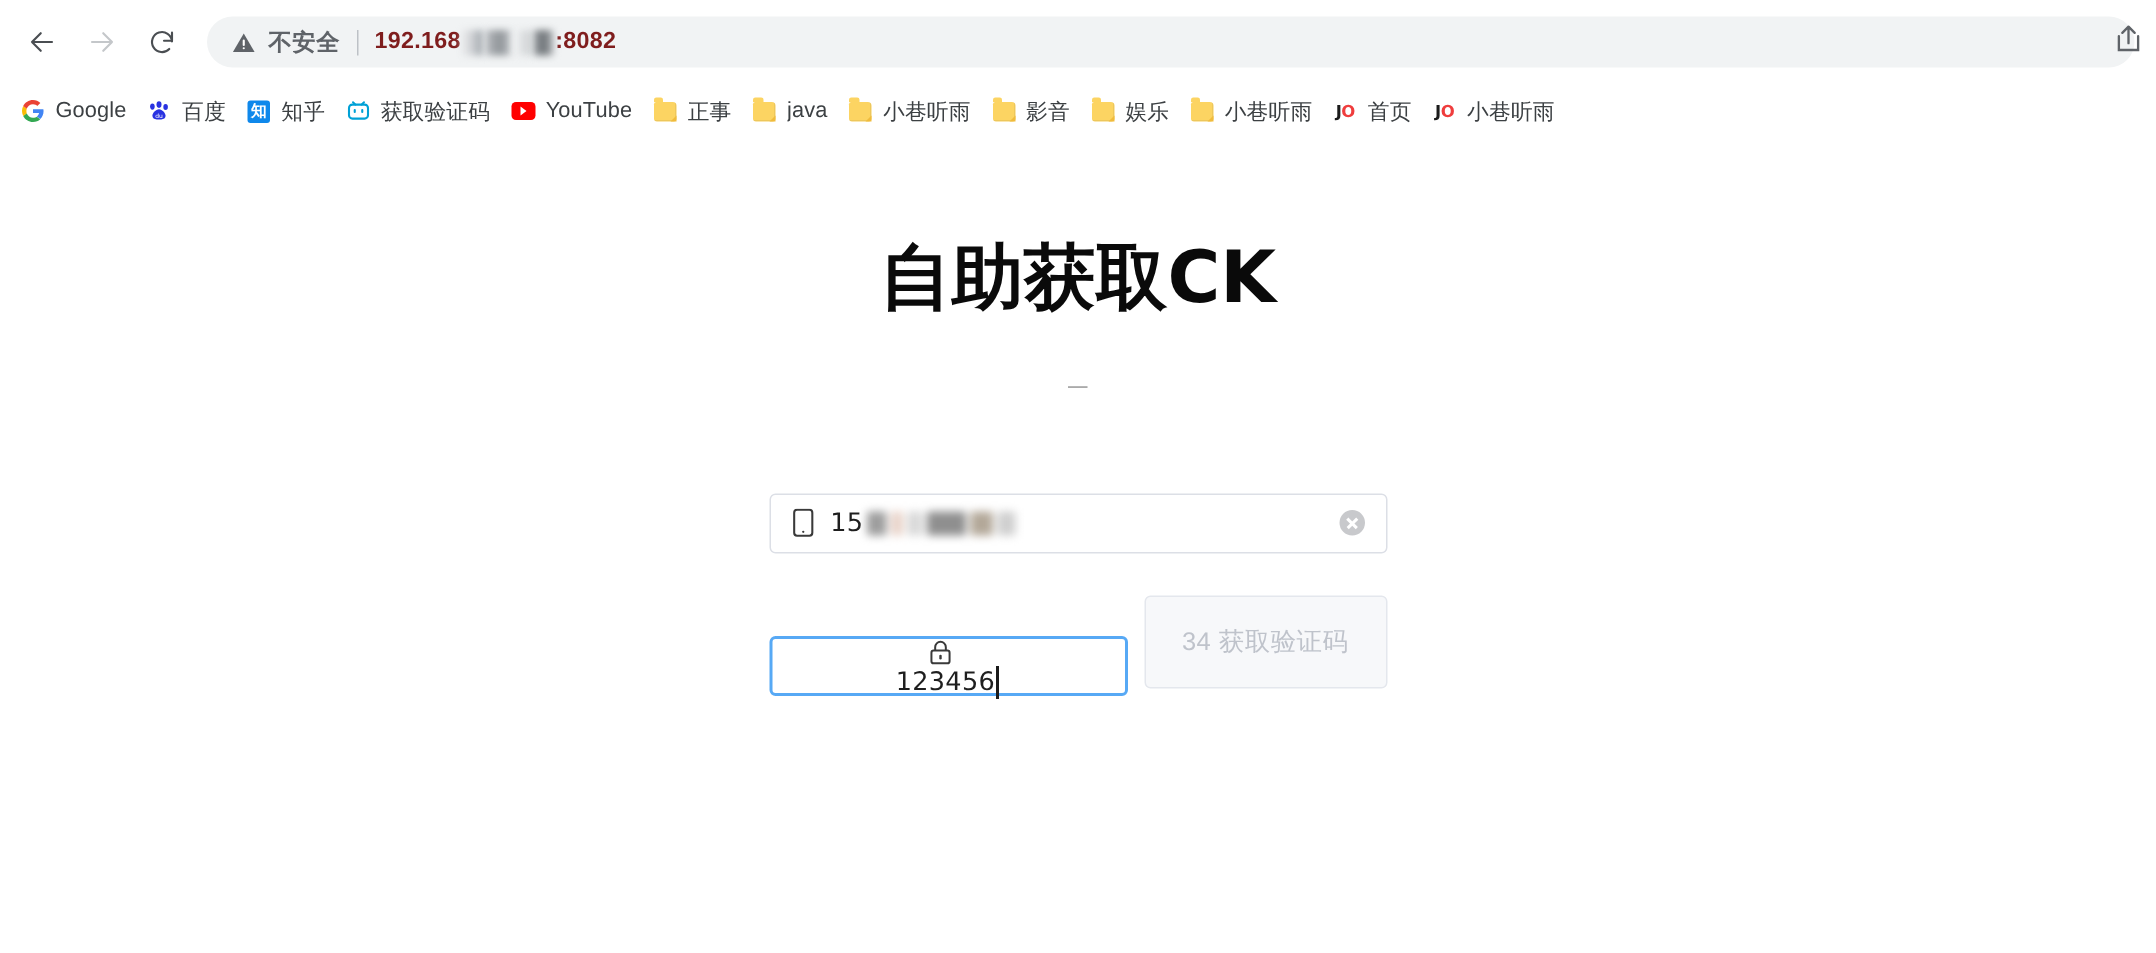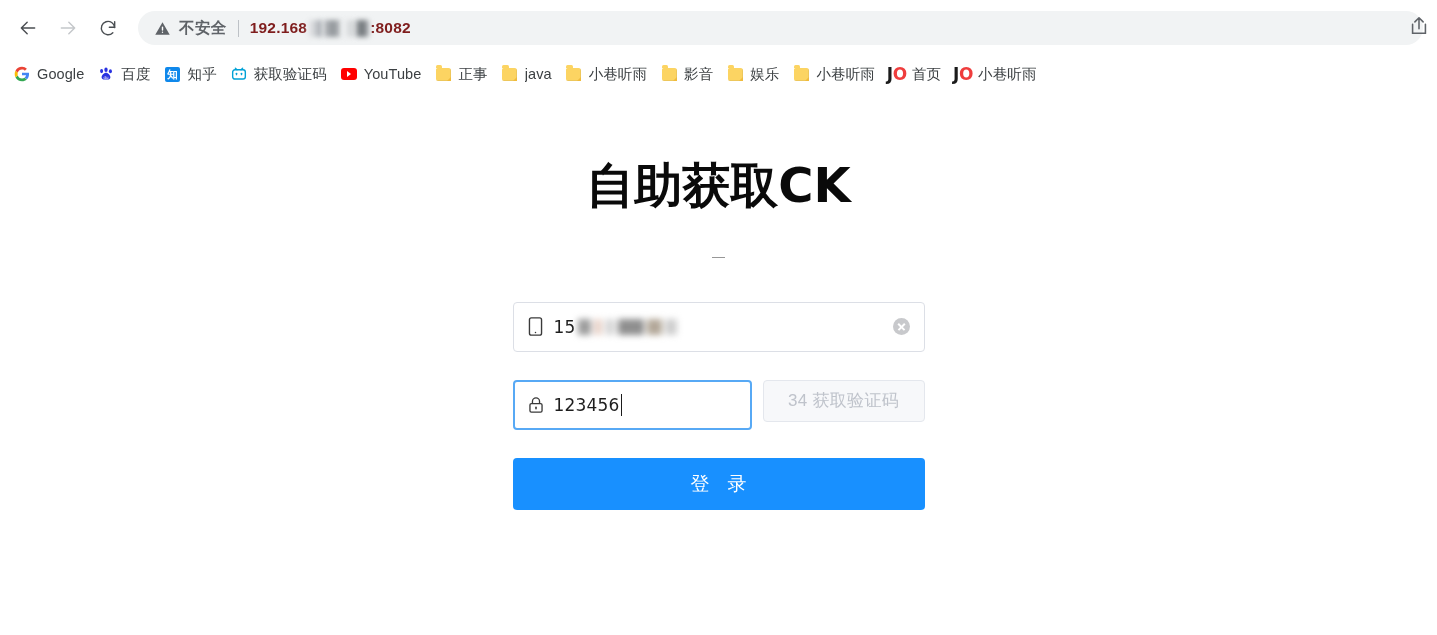--- a/index.html
+++ b/index.html
@@ -187,21 +187,21 @@
   }
   .yt-ic::after {
     content:"";
     position:absolute;
     left: 6px; top: 3px;
     border-style: solid;
     border-width: 3px 0 3px 4.5px;
     border-color: transparent transparent transparent #fff;
   }
   .jo-ic {
-    font-size: 17px;
+    font-size: 11px;
     font-weight: 700;
     letter-spacing: -.3px;
     font-family: "DejaVu Sans", sans-serif;
     white-space: nowrap;
   }
   .jo-ic .j { color: #1b1b1b; }
   .jo-ic .o { color: #ef3d3d; }
 
   
   .page {
@@ -232,32 +232,34 @@
     height: 14px;
     line-height: 14px;
   }
 
   .form {
     width: 412px;
     margin-top: 38px;
   }
 
   .field {
-    height: 50px;
+    height: 40px;
     border: 1px solid #dcdfe6;
     border-radius: 4px;
     background: #fff;
     display: flex;
     align-items: center;
     padding: 0 14px 0 13px;
     box-sizing: border-box;
+    margin-top: 27px;
   }
   .field.focused {
     border: 2px solid #57a9f5;
     padding: 0 13px 0 12px;
+    flex-direction: column;
   }
   .field-icon {
     width: 18px;
     flex: 0 0 auto;
     margin-right: 9px;
     display: flex;
     align-items: center;
     justify-content: center;
   }
   .field-value {
@@ -317,21 +319,21 @@
   .row-2 {
     display: flex;
     margin-top: 28px;
     gap: 11px;
   }
   .row-2 .field { flex: 1 1 auto; }
 
   .code-btn {
     width: 162px;
     flex: 0 0 auto;
-    height: 42px;
+    height: 62px;
     border: 1px solid #e4e7ed;
     border-radius: 4px;
     background: #f7f8fa;
     color: #bfc3cb;
     font-size: 17px;
     display: flex;
     align-items: center;
     justify-content: center;
     letter-spacing: .3px;
     box-sizing: border-box;
@@ -570,17 +572,16 @@
           </span>
           <span class="field-value">
             <span>123456</span>
               <span class="caret"></span>
           </span>
         </div>
 
         <div class="code-btn">34 获取验证码</div>
       </div>
 
-      <div class="login-btn">登 录</div>
 
     </div>
   </div>
 </div>
 
 </body></html>

